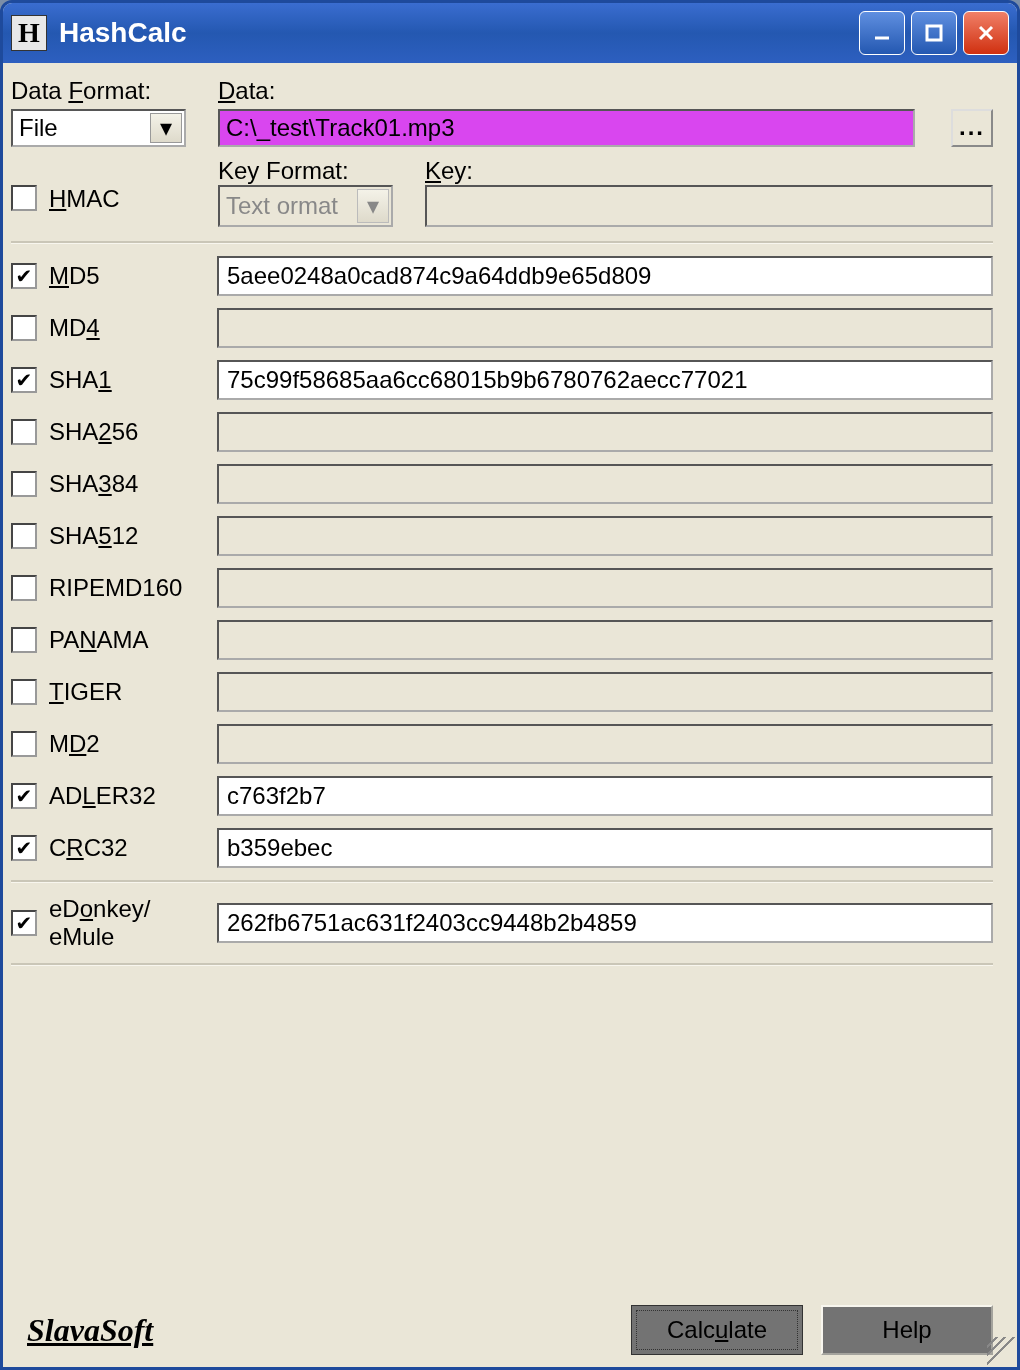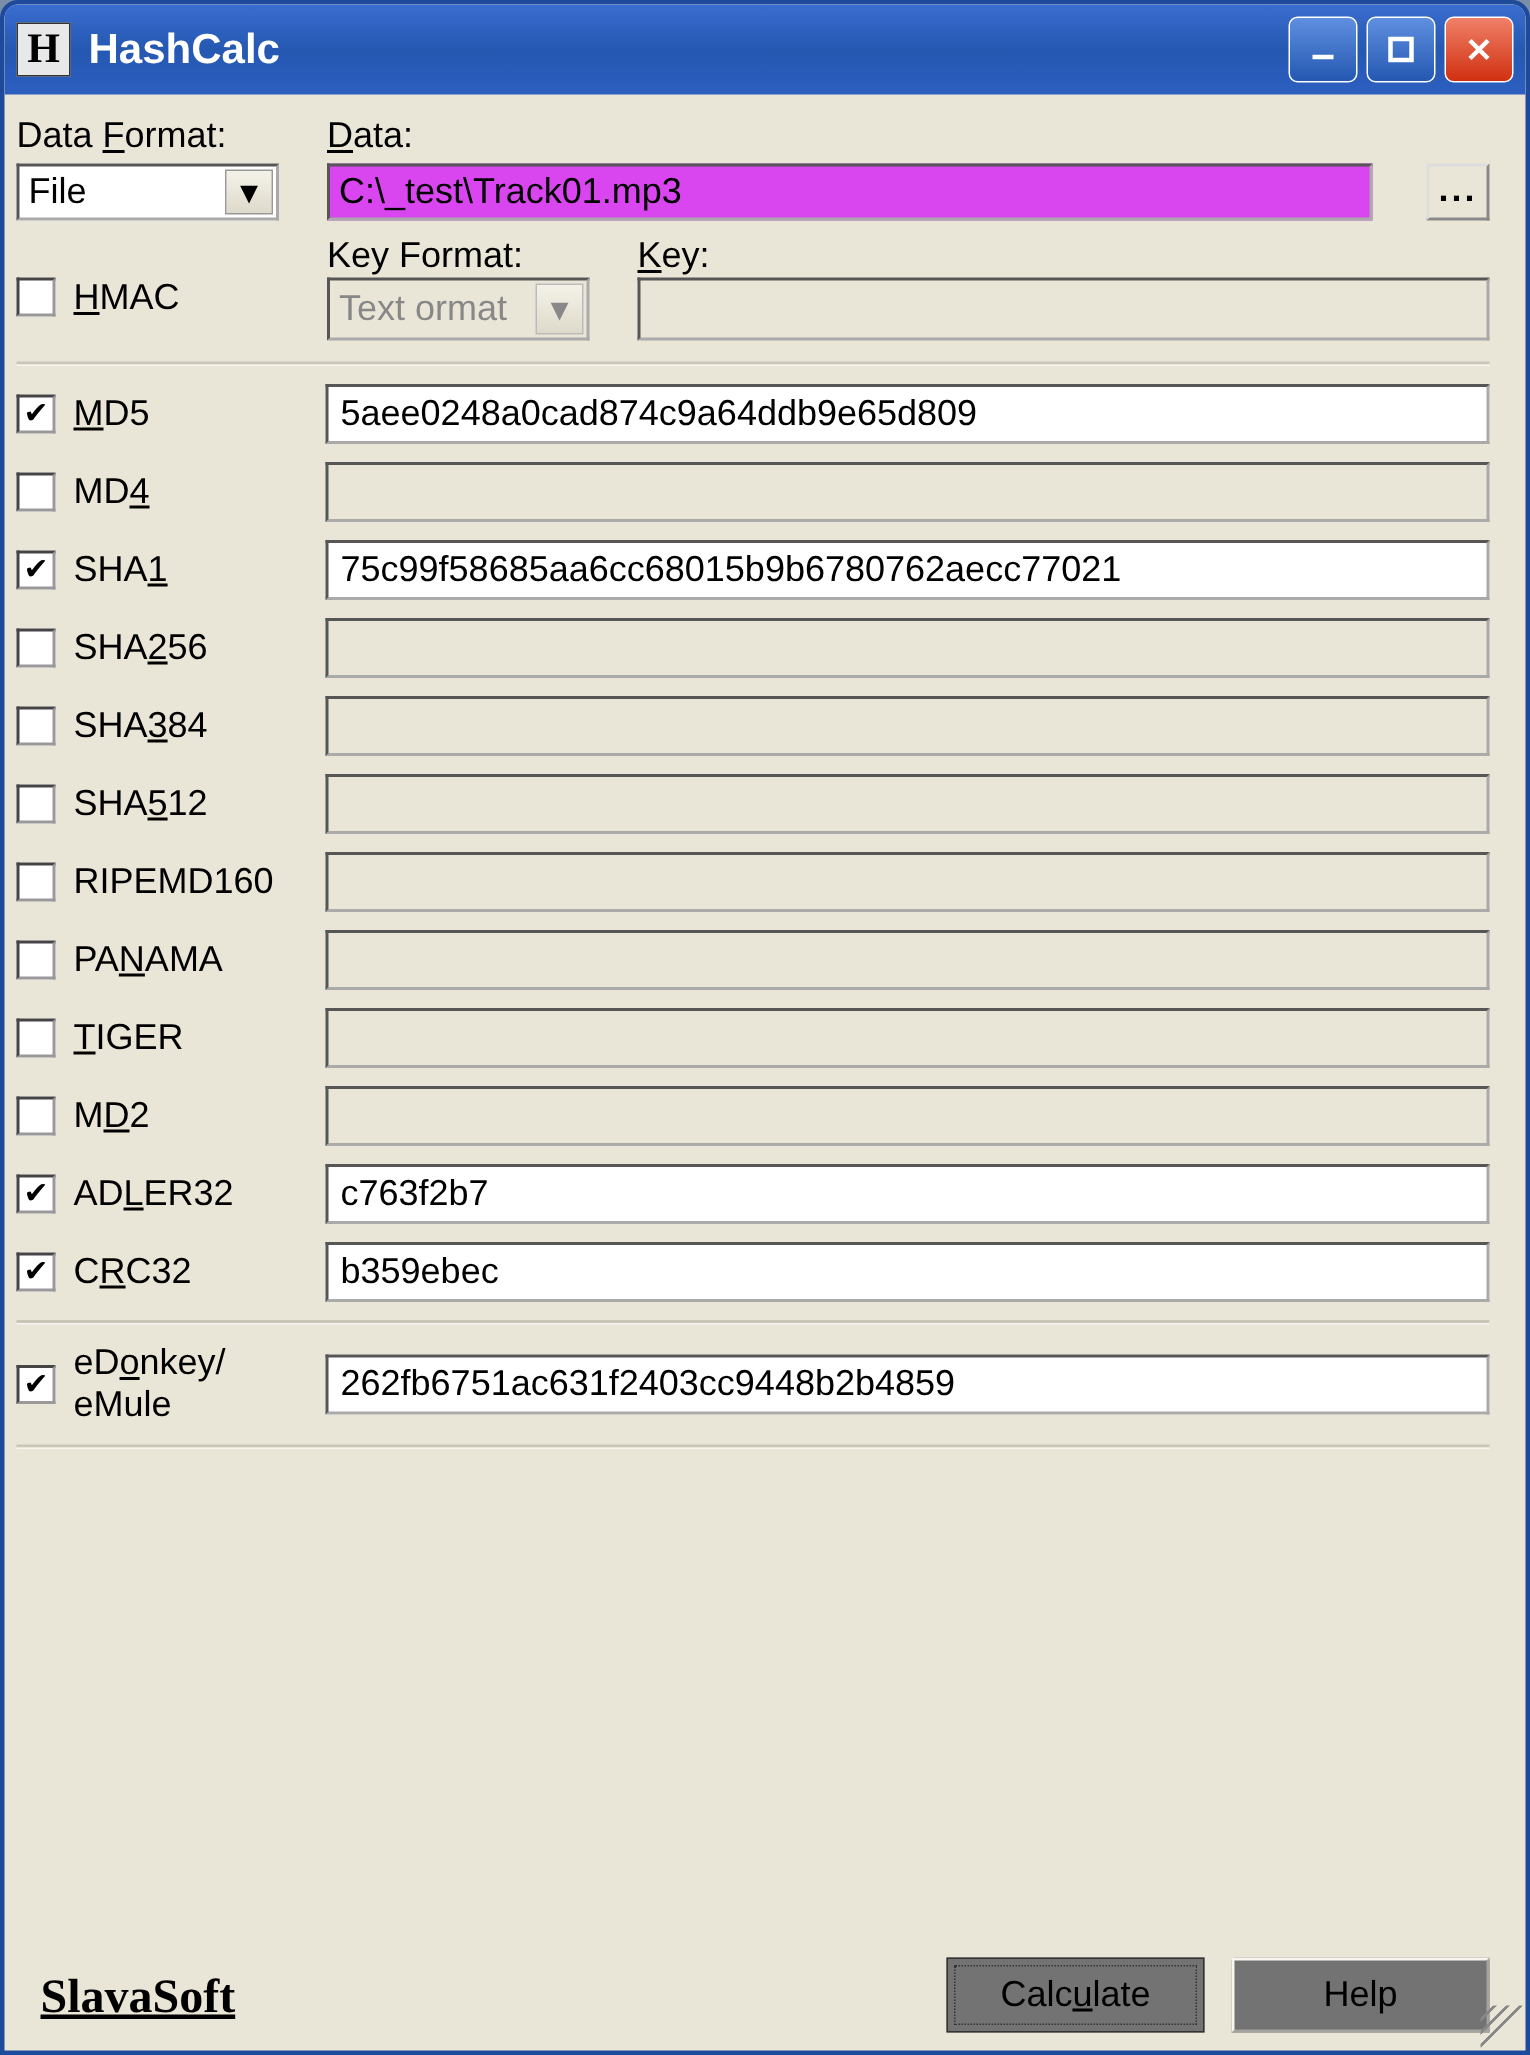--- a/index.html
+++ b/index.html
@@ -153,20 +153,21 @@
 .footer {
   position:absolute;
   bottom:12px;
   left:24px; right:24px;
   display:flex;
   align-items:center;
   justify-content:space-between;
 }
 .brand {
   font-family:"Times New Roman", serif;
+  font-style:italic;
   font-weight:bold;
   font-size:32px;
   text-decoration:underline;
 }
 .buttons { display:flex; gap:18px; }
 .btn {
   width:172px; height:50px;
   background:#737373;
   border:2px outset #f8f6ee;
   font-size:24px;

